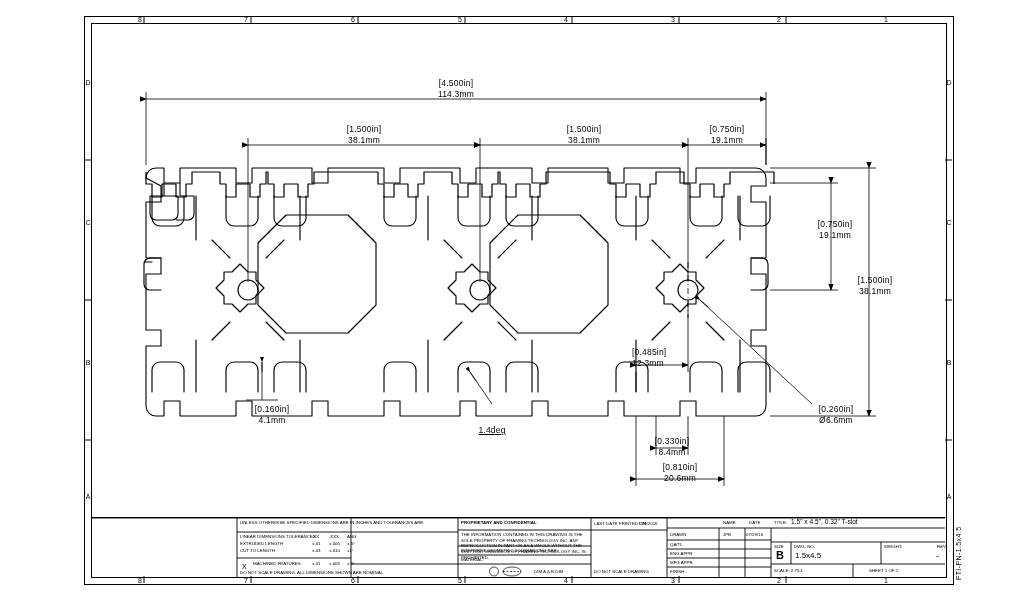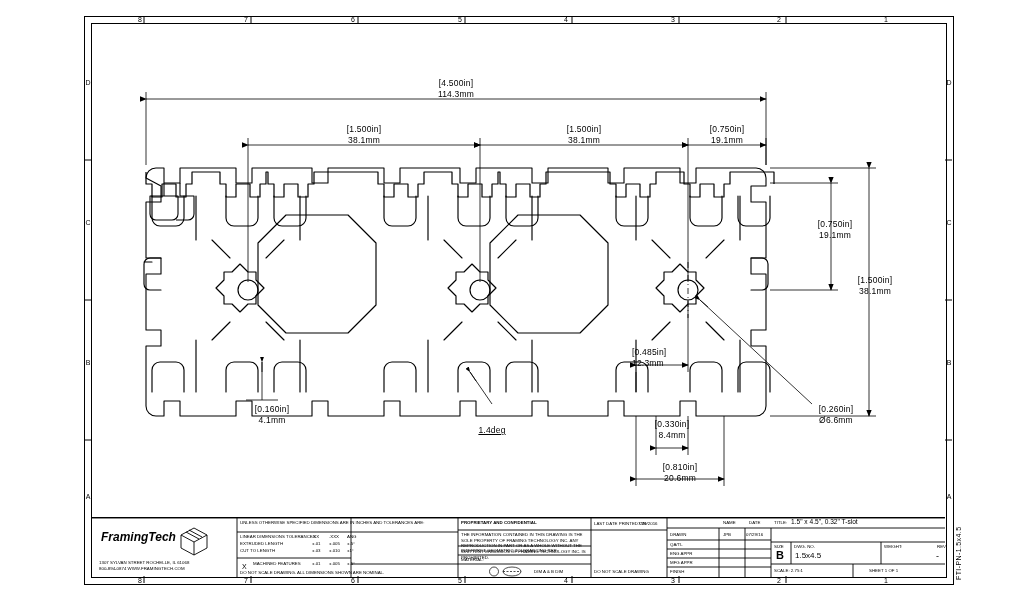--- a/index.html
+++ b/index.html
@@ -268,21 +268,21 @@
   <div class="abs dimtxt" style="left:840px;top:275px;width:70px;">
     <b>[1.500in]</b>
     <b>38.1mm</b>
   </div>
 
   <div class="abs dimtxt" style="left:632px;top:347px;width:80px;text-align:left;">
     <b>[0.485in]</b>
     <b>12.3mm</b>
   </div>
 
-  <div class="abs dimtxt" style="left:632px;top:419px;width:80px;">
+  <div class="abs dimtxt" style="left:632px;top:436px;width:80px;">
     <b>[0.330in]</b>
     <b>8.4mm</b>
   </div>
 
   <div class="abs dimtxt" style="left:640px;top:462px;width:80px;">
     <b>[0.810in]</b>
     <b>20.6mm</b>
   </div>
 
   <div class="abs dimtxt" style="left:234px;top:404px;width:76px;">
@@ -324,32 +324,20 @@
         <line x1="762" y1="46" x2="762" y2="59"></line>
         <line x1="146" y1="14" x2="367" y2="14"></line>
         <line x1="146" y1="40" x2="260" y2="40"></line>
         <line x1="260" y1="46" x2="500" y2="46"></line>
         <line x1="367" y1="12" x2="500" y2="12"></line>
         <line x1="367" y1="28" x2="500" y2="28"></line>
         <line x1="367" y1="37" x2="500" y2="37"></line>
       </g>
     </svg>
 
-    <div class="abs" style="left:0;top:0;width:146px;height:59px;">
-      <div class="abs" style="left:10px;top:12px;font-size:12px;font-weight:bold;font-style:italic;">FramingTech</div>
-      <svg class="abs" style="left:86px;top:8px;" width="34" height="30">
-        <g stroke="#000" stroke-width="0.9" fill="none">
-          <path d="M4,9 L17,2 L30,9 L30,22 L17,29 L4,22 Z"></path>
-          <path d="M4,9 L17,16 L30,9 M17,16 L17,29"></path>
-          <path d="M9,6 L22,13 M12,4 L25,11"></path>
-        </g>
-      </svg>
-      <div class="abs tbtxt2" style="left:8px;top:42px;">1307 SYLVAN STREET  ROCHELLE, IL  61068</div>
-      <div class="abs tbtxt2" style="left:8px;top:48px;">800-894-0874   WWW.FRAMINGTECH.COM</div>
-    </div>
 
     <div class="abs" style="left:146px;top:0;width:221px;height:59px;">
       <div class="abs tbtxt2" style="left:3px;top:2px;width:216px;">UNLESS OTHERWISE SPECIFIED DIMENSIONS ARE IN INCHES AND TOLERANCES ARE:</div>
       <div class="abs tbtxt2" style="left:3px;top:16px;">LINEAR DIMENSIONS TOLERANCES</div>
       <div class="abs tbtxt2" style="left:75px;top:16px;">.XX</div>
       <div class="abs tbtxt2" style="left:92px;top:16px;">.XXX</div>
       <div class="abs tbtxt2" style="left:110px;top:16px;">ANG</div>
       <div class="abs tbtxt2" style="left:3px;top:23px;">EXTRUDED LENGTH</div>
       <div class="abs tbtxt2" style="left:75px;top:23px;">±.01</div>
       <div class="abs tbtxt2" style="left:92px;top:23px;">±.005</div>

